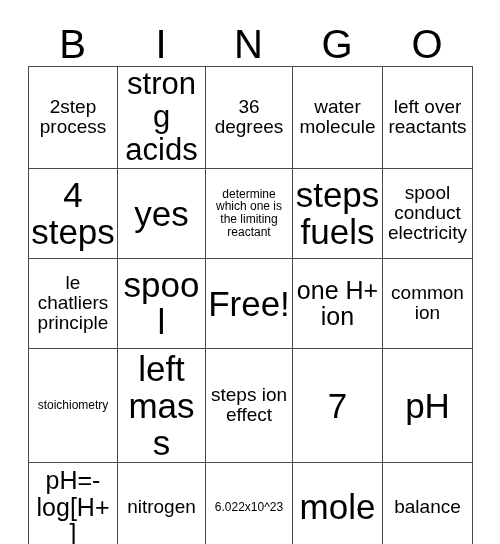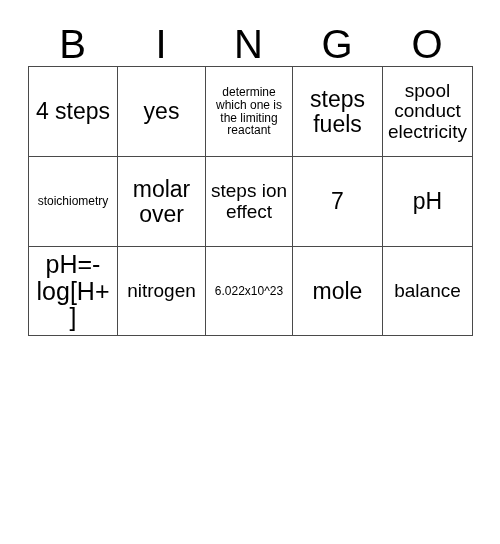--- a/index.html
+++ b/index.html
@@ -67,21 +67,21 @@
   col.k1 { width: 88px; }
   col.k2 { width: 87px; }
   col.k3 { width: 90px; }
   col.k4 { width: 90px; }
 
   
   .fs-xs  { font-size: 12px; line-height: 1.16; }
   .fs-md  { font-size: 19px; line-height: 1.07; }
   .fs-lg  { font-size: 25px; line-height: 1.05; }
   .fs-xl  { font-size: 31px; line-height: 1.04; }
-  .fs-xxl { font-size: 23px; line-height: 1.03; }
+  .fs-xxl { font-size: 35px; line-height: 1.03; }
 </style>
 </head>
 <body>
 
 <div class="card">
 
   <div class="header-row">
     <div class="header-cell c0">B</div>
     <div class="header-cell c1">I</div>
     <div class="header-cell c2">N</div>
@@ -91,30 +91,44 @@
 
   <table class="grid">
     <colgroup>
       <col class="k0">
         <col class="k1">
         <col class="k2">
         <col class="k3">
         <col class="k4">
     </colgroup>
     <tbody>
+      <tr class="r0">
+        <td class="fs-md">2step process</td>
+        <td class="fs-xl">strong acids</td>
+        <td class="fs-md">36 degrees</td>
+        <td class="fs-md">water molecule</td>
+        <td class="fs-md">left over reactants</td>
+      </tr>
       <tr class="r1">
         <td class="fs-xxl">4 steps</td>
         <td class="fs-xxl">yes</td>
         <td class="fs-xs">determine which one is the limiting reactant</td>
         <td class="fs-xxl">steps fuels</td>
         <td class="fs-md">spool conduct electricity</td>
       </tr>
+      <tr class="r2">
+        <td class="fs-md">le chatliers principle</td>
+        <td class="fs-xxl">spool</td>
+        <td class="fs-xxl">Free!</td>
+        <td class="fs-lg">one H+ ion</td>
+        <td class="fs-md">common ion</td>
+      </tr>
       <tr class="r3">
         <td class="fs-xs">stoichiometry</td>
-        <td class="fs-xxl">molar over</td>
+        <td class="fs-xxl">left mass</td>
         <td class="fs-md">steps ion effect</td>
         <td class="fs-xxl">7</td>
         <td class="fs-xxl">pH</td>
       </tr>
       <tr class="r4">
         <td class="fs-lg">pH=-log[H+ ]</td>
         <td class="fs-md">nitrogen</td>
         <td class="fs-xs">6.022x10^23</td>
         <td class="fs-xxl">mole</td>
         <td class="fs-md">balance</td>

